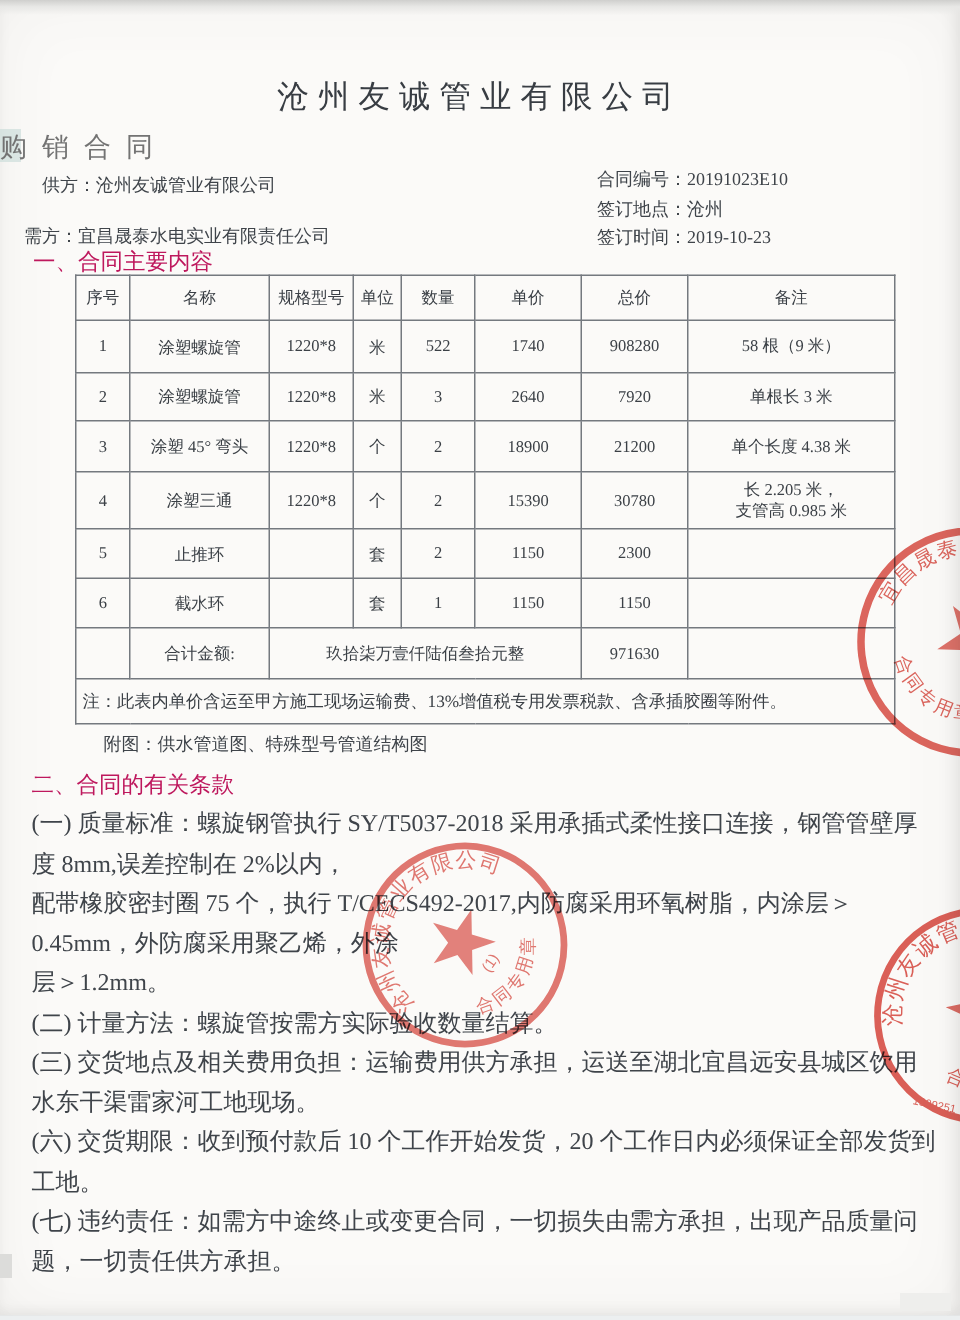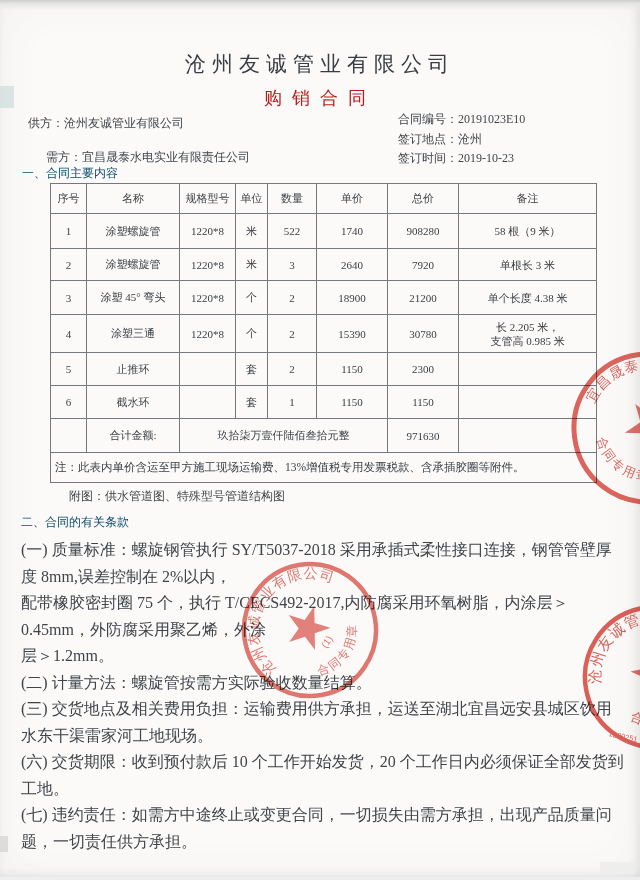--- a/index.html
+++ b/index.html
@@ -11,30 +11,30 @@
     color:#3f444a;
   }
   .scan-top{position:absolute;left:0;top:0;width:100%;height:10px;
     background:linear-gradient(180deg,#cfcfcd 0%,#e8e8e6 45%,rgba(251,250,248,0) 100%);}
   .teal-chip{position:absolute;left:0;top:86px;width:14px;height:22px;background:#c9dcd8;opacity:.65;}
   .edge-chip{position:absolute;left:0;top:836px;width:8px;height:16px;background:#dcdcda;}
   .corner-chip{position:absolute;left:600px;top:862px;width:34px;height:12px;background:#eeeeec;}
 
   .title1{position:absolute;left:0;top:50px;width:100%;text-align:center;
     font-size:21px;letter-spacing:6px;color:#383d43;font-weight:500;}
-  .title2{position:absolute;left:0;top:86px;width:100%;text-align:center;
-    font-size:18px;letter-spacing:10px;color:#b91c1c;font-weight:500;}
+  .title2{position:absolute;left:0;top:86px;width:100%;
+    font-size:18px;letter-spacing:10px;color:#737373;font-weight:500;}
 
   .meta-line{position:absolute;font-size:12px;white-space:nowrap;}
   .m-supplier{left:28px;top:115px;}
-  .m-buyer{left:46px;top:149px;}
+  .m-buyer{left:16px;top:149px;}
   .m-no{left:398px;top:111px;}
   .m-place{left:398px;top:131px;}
   .m-date{left:398px;top:150px;}
-  .sec-head{position:absolute;font-size:12px;color:#0c4a6e;}
+  .sec-head{position:absolute;font-size:15px;color:#be185d;}
   .s1{left:22px;top:165px;}
   .s2{left:21px;top:514px;}
   .attach{position:absolute;left:21px;top:488px;font-size:12px;padding-left:48px;}
 
   .tbl-wrap{position:absolute;left:22px;top:183px;width:546px;padding-left:28px;}
   table{border-collapse:collapse;table-layout:fixed;width:546px;font-size:11px;color:#3b4046;}
   td,th{border:1px solid #74797f;padding:0 2px;text-align:center;vertical-align:middle;
     font-weight:normal;overflow:hidden;}
   tr.h-head{height:30px;} tr.h-r1{height:35px;} tr.h-r2{height:32px;} tr.h-r3{height:34px;}
   tr.h-r4{height:38px;} tr.h-r5{height:33px;} tr.h-r6{height:33px;} tr.h-tot{height:34px;} tr.h-note{height:30px;}

